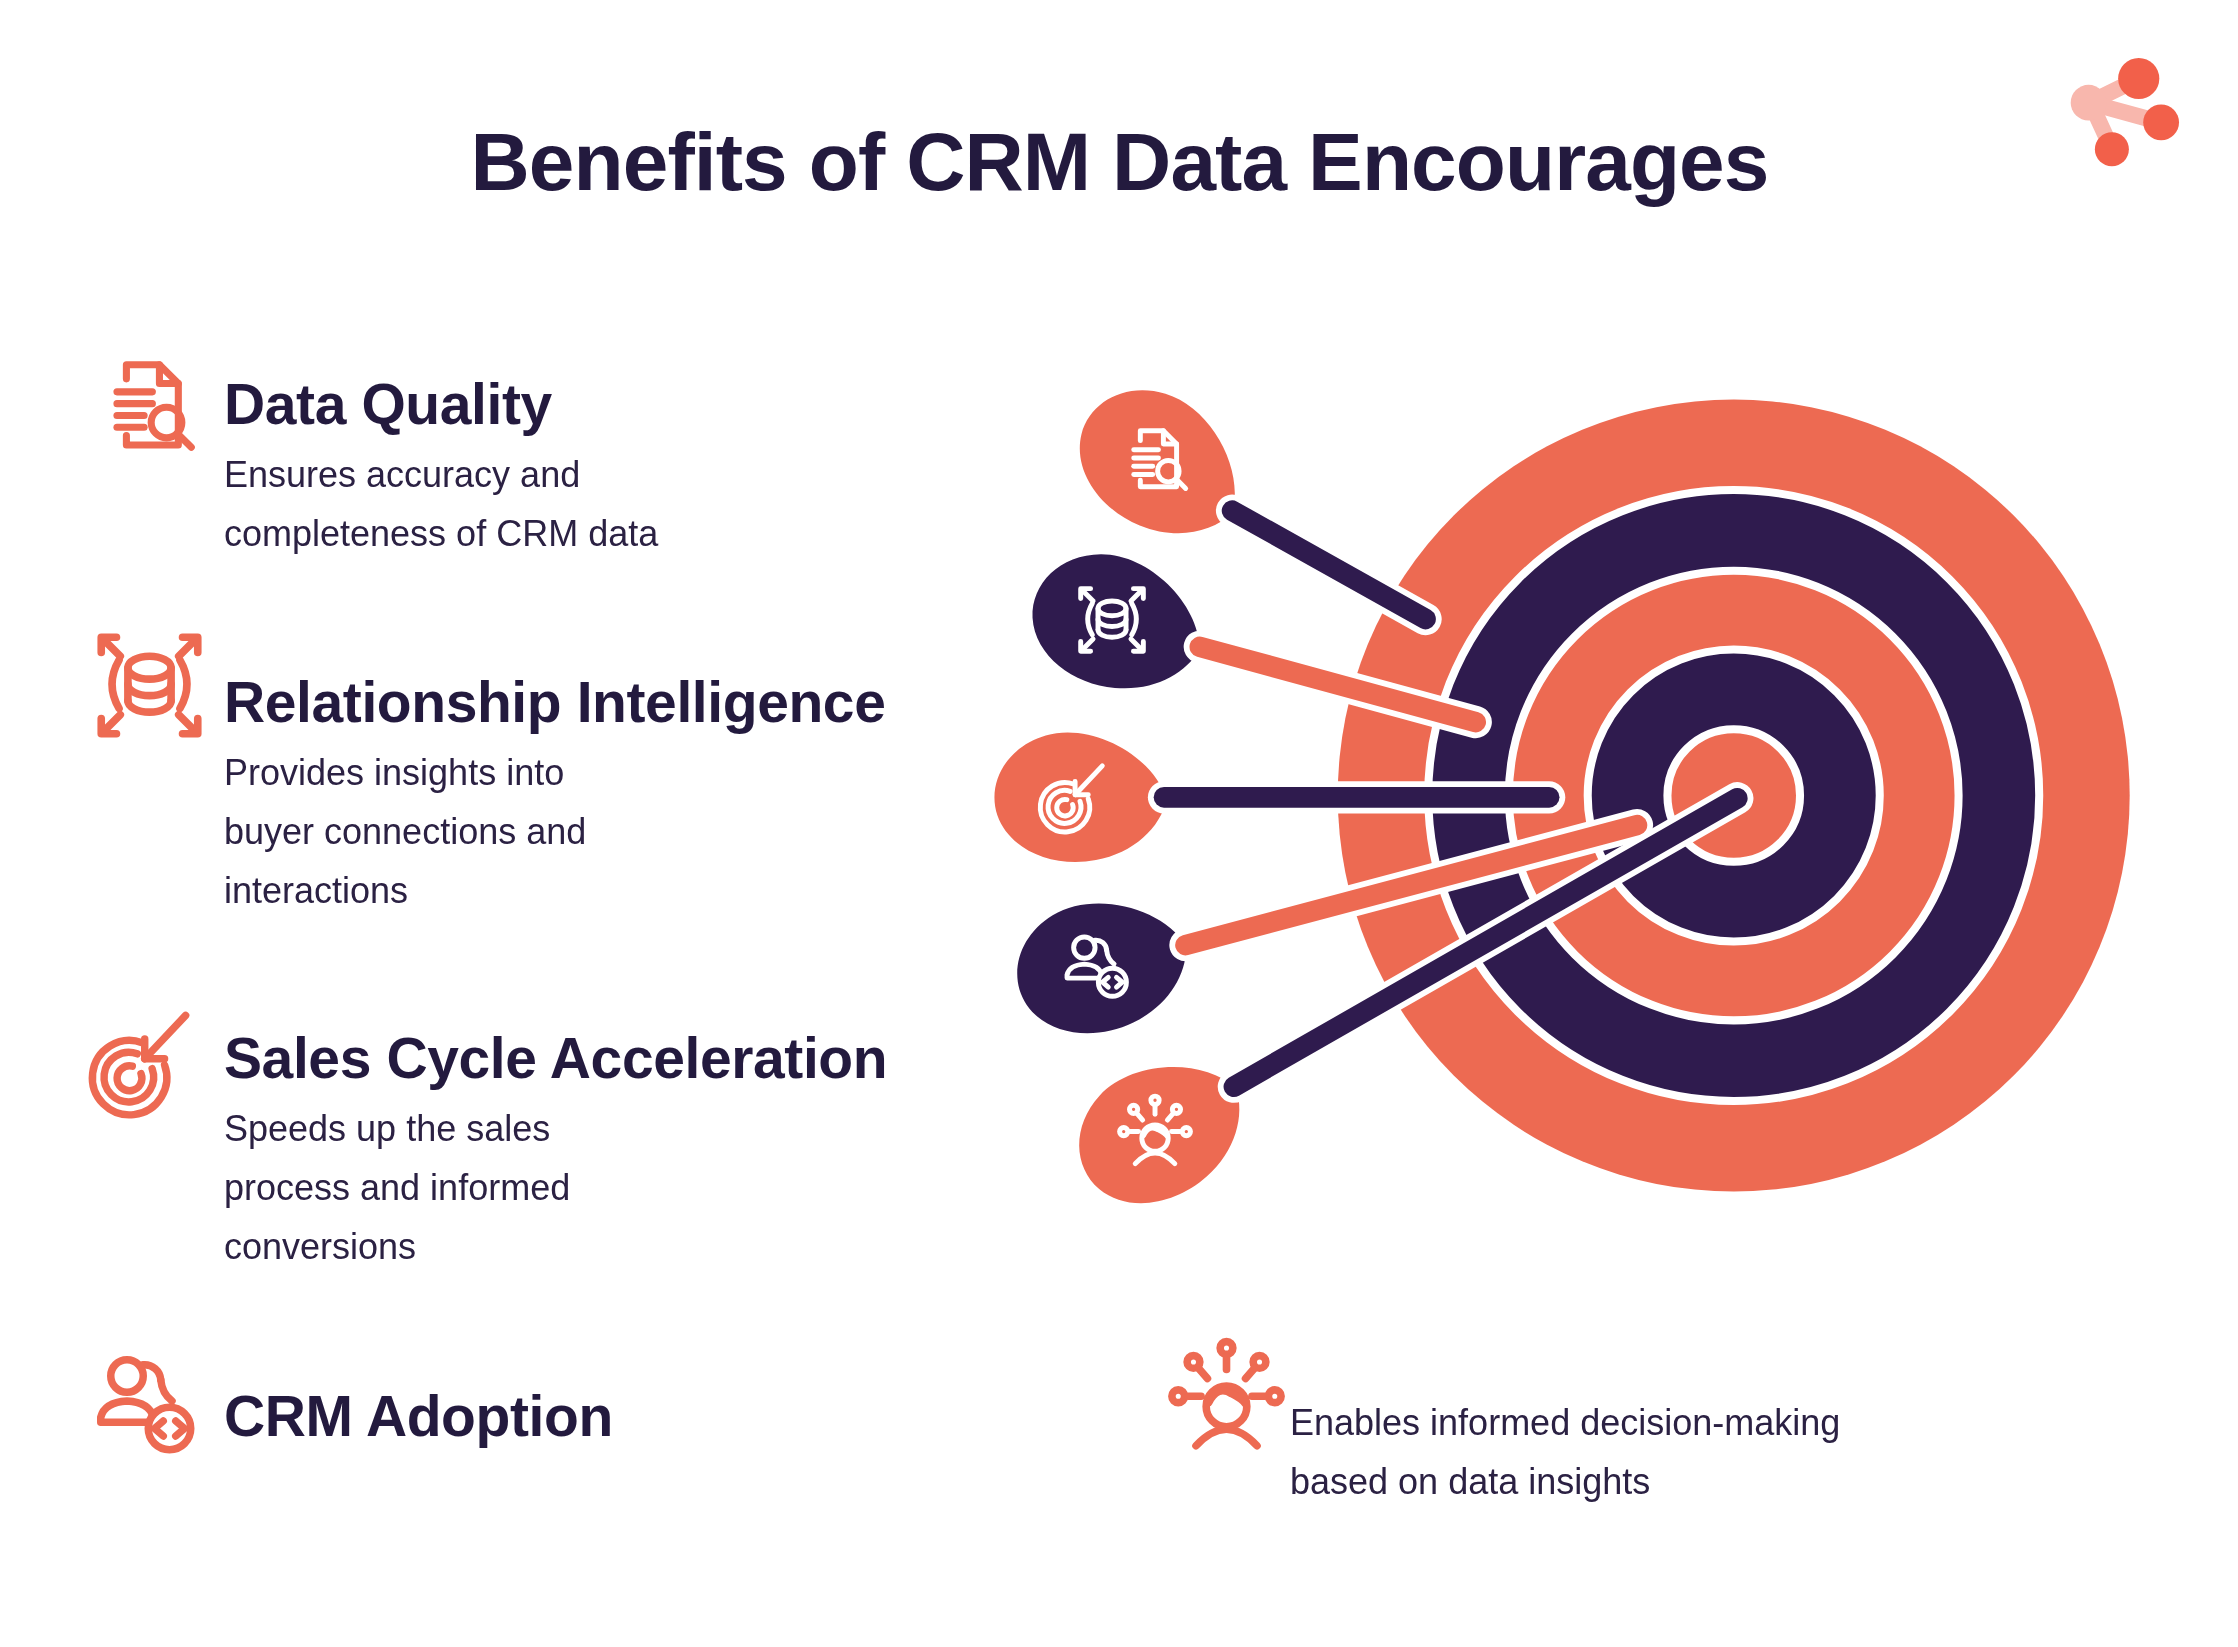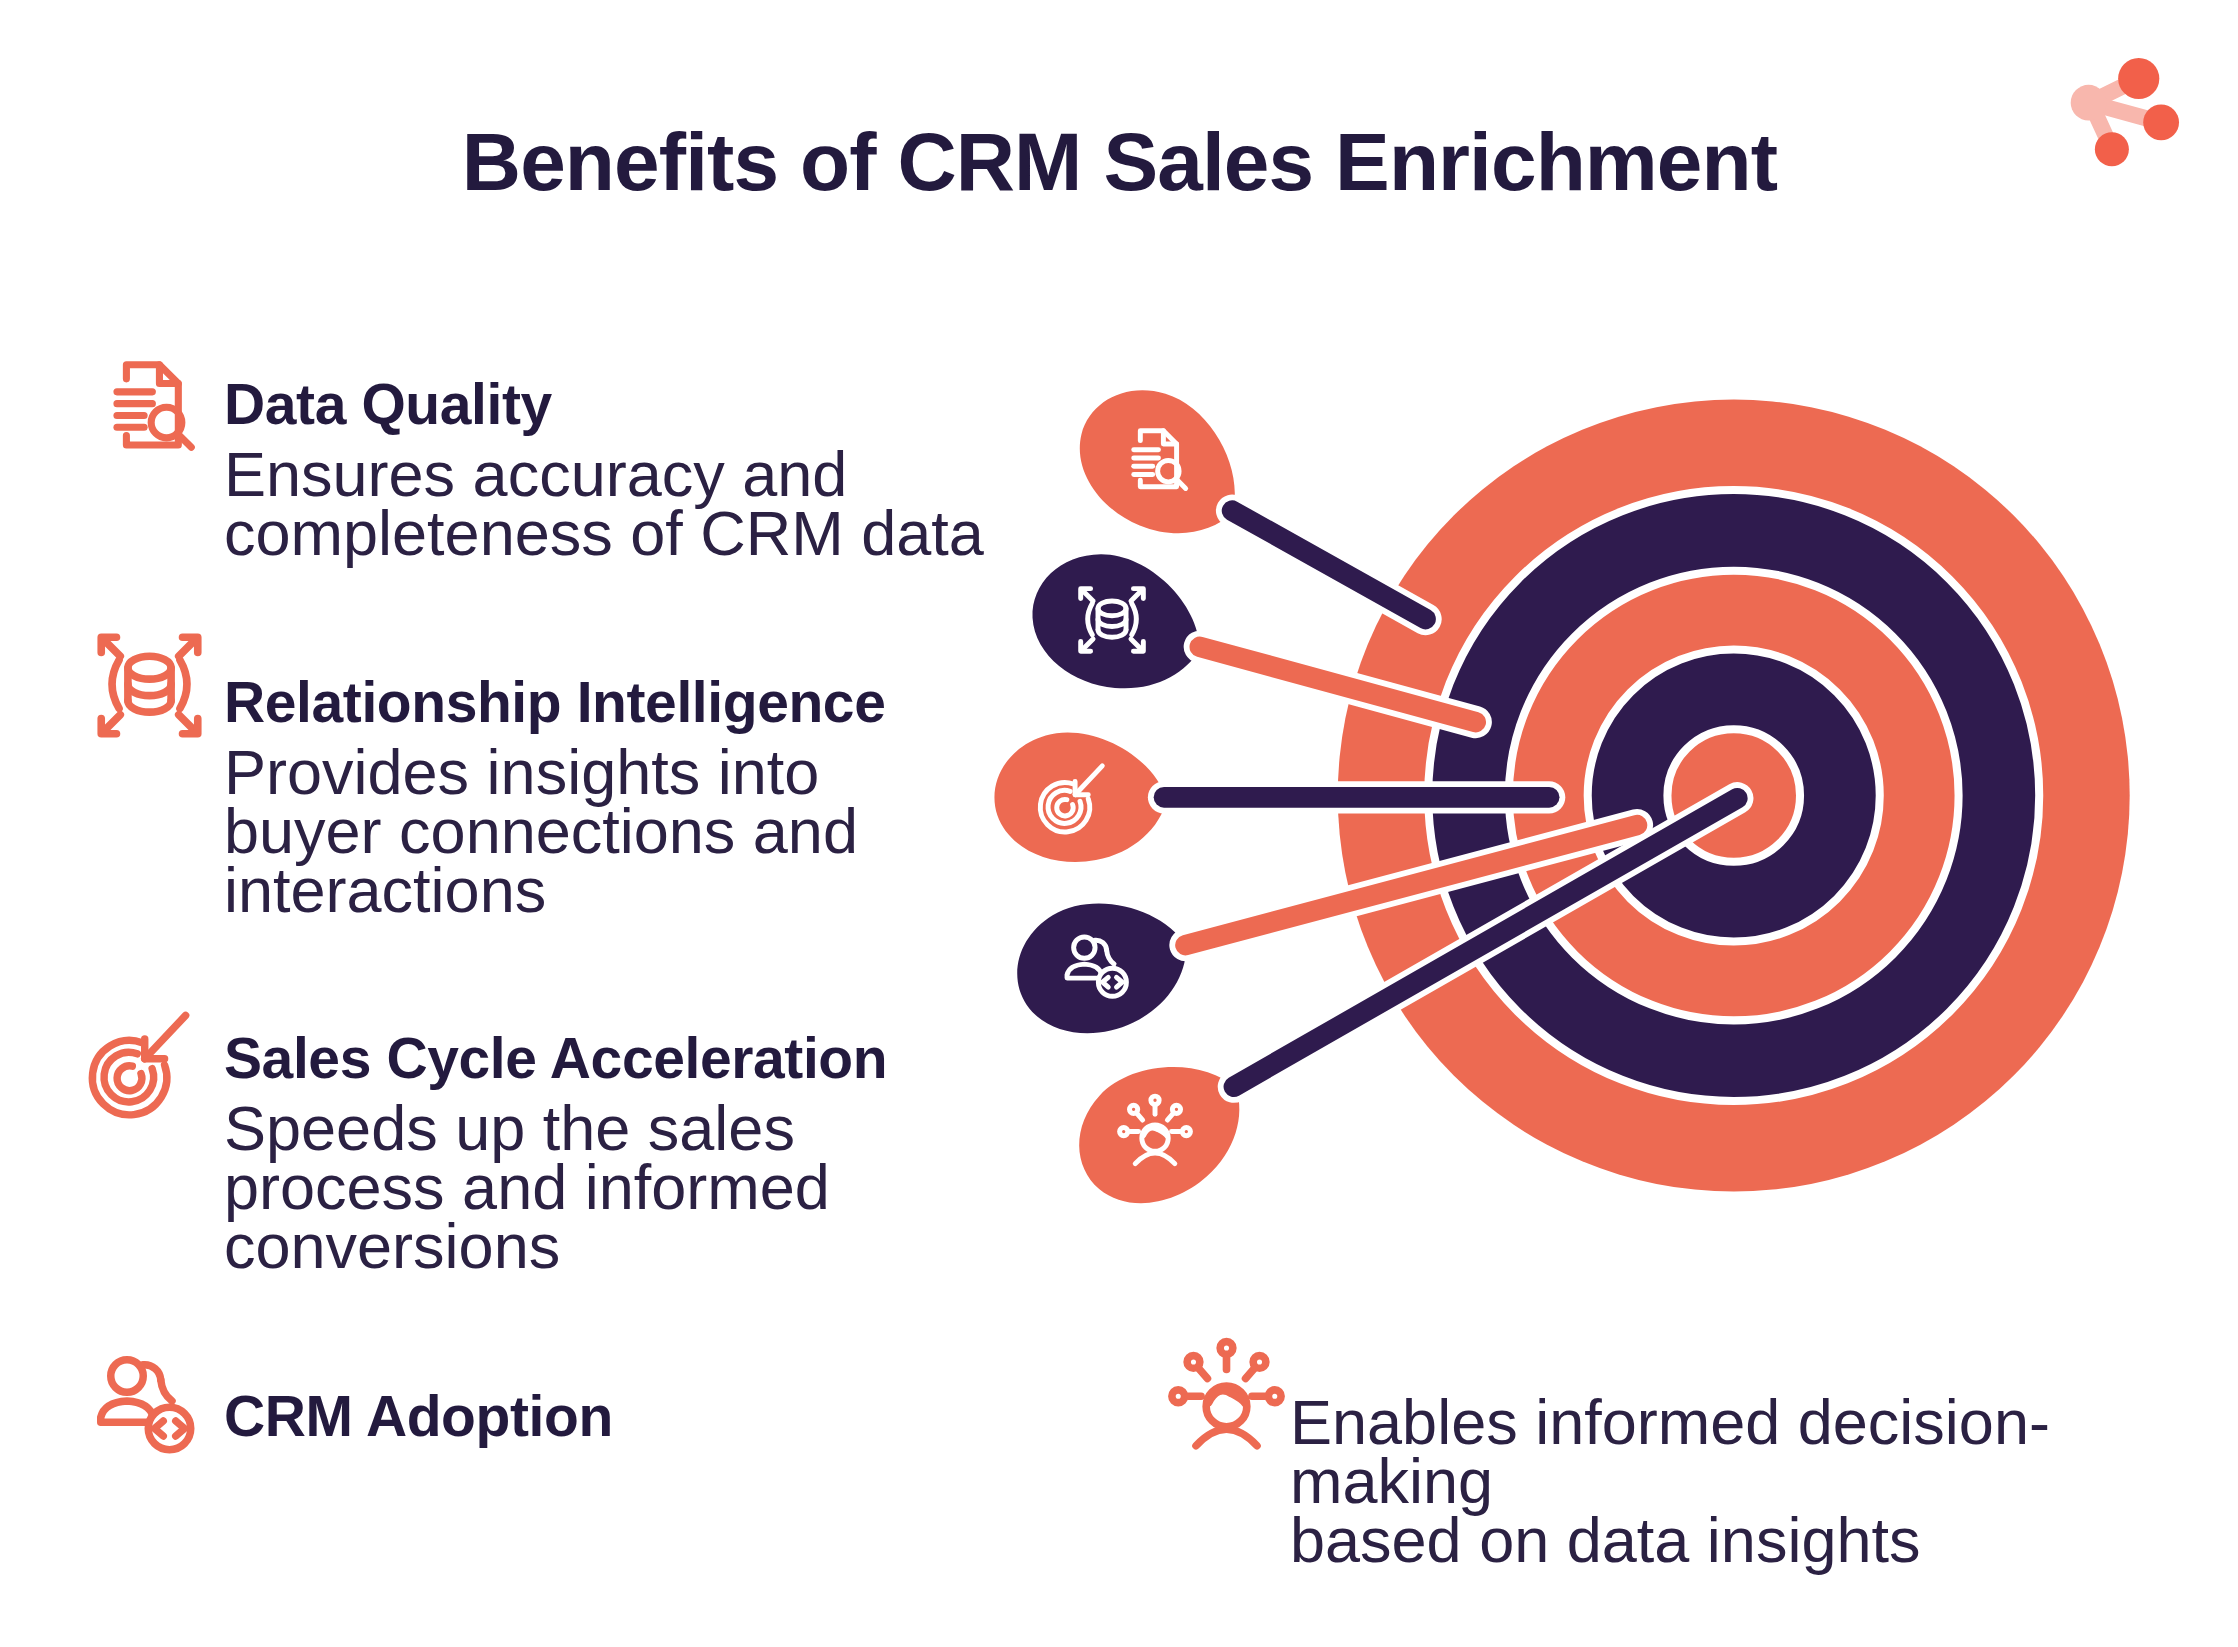--- a/index.html
+++ b/index.html
@@ -10,21 +10,21 @@
   .page-title{
     position:absolute;left:0;top:115px;width:2239px;text-align:center;
     font-size:82px;font-weight:700;letter-spacing:-0.9px;color:#231A3E;
   }
   .benefit{position:absolute;}
   .benefit .icon-box{position:absolute;}
   .benefit-title{
     font-size:57px;font-weight:700;color:#231A3E;letter-spacing:-0.4px;line-height:64px;
   }
   .benefit-desc{
-    font-size:63px;color:#2B2143;line-height:59px;white-space:pre-line;margin-top:9px;
+    font-size:36px;color:#2B2143;line-height:59px;white-space:pre-line;margin-top:9px;
   }
   .text-col{position:absolute;left:224px;top:0;width:896px;margin-top:32px;}
   svg{display:block;}
   #svg-defs{position:absolute;width:0;height:0;overflow:hidden;}
   .illustration{position:absolute;left:940px;top:224px;}
   .logo{position:absolute;left:2051px;top:13.4px;}
 </style>
 </head>
 <body>
 
@@ -85,21 +85,21 @@
         <path d="M 50 18 L 50 28"></path>
       <circle cx="76" cy="22" r="5"></circle>
         <path d="M 72 27 L 65 35"></path>
       <circle cx="88" cy="49" r="5"></circle>
         <path d="M 80 49 L 70 49"></path>
     </g>
     <path id="pick" d="M 103 4 C 96 36 66 64 24 72 C -22 81 -72 62 -86 22 C -98 -14 -76 -54 -32 -67 C 20 -82 88 -44 103 4 Z"></path>
   </defs>
 </svg>
 
-<div class="page-title">Benefits of CRM Sales Enrichment</div>
+<div class="page-title">Benefits of CRM Data Encourages</div>
 
 <svg class="logo" width="188" height="157" viewBox="0 0 210 175">
   <g stroke="#F8B7AD" stroke-width="18" stroke-linecap="round">
     <line x1="43" y1="100" x2="98" y2="73"></line>
     <line x1="43" y1="100" x2="123" y2="122"></line>
     <line x1="45" y1="102" x2="68" y2="152"></line>
   </g>
   <circle cx="42" cy="100" r="20" fill="#F8B7AD"></circle>
   <circle cx="98" cy="73" r="23" fill="#F2604A"></circle>
   <circle cx="123" cy="122" r="20" fill="#F2604A"></circle>

